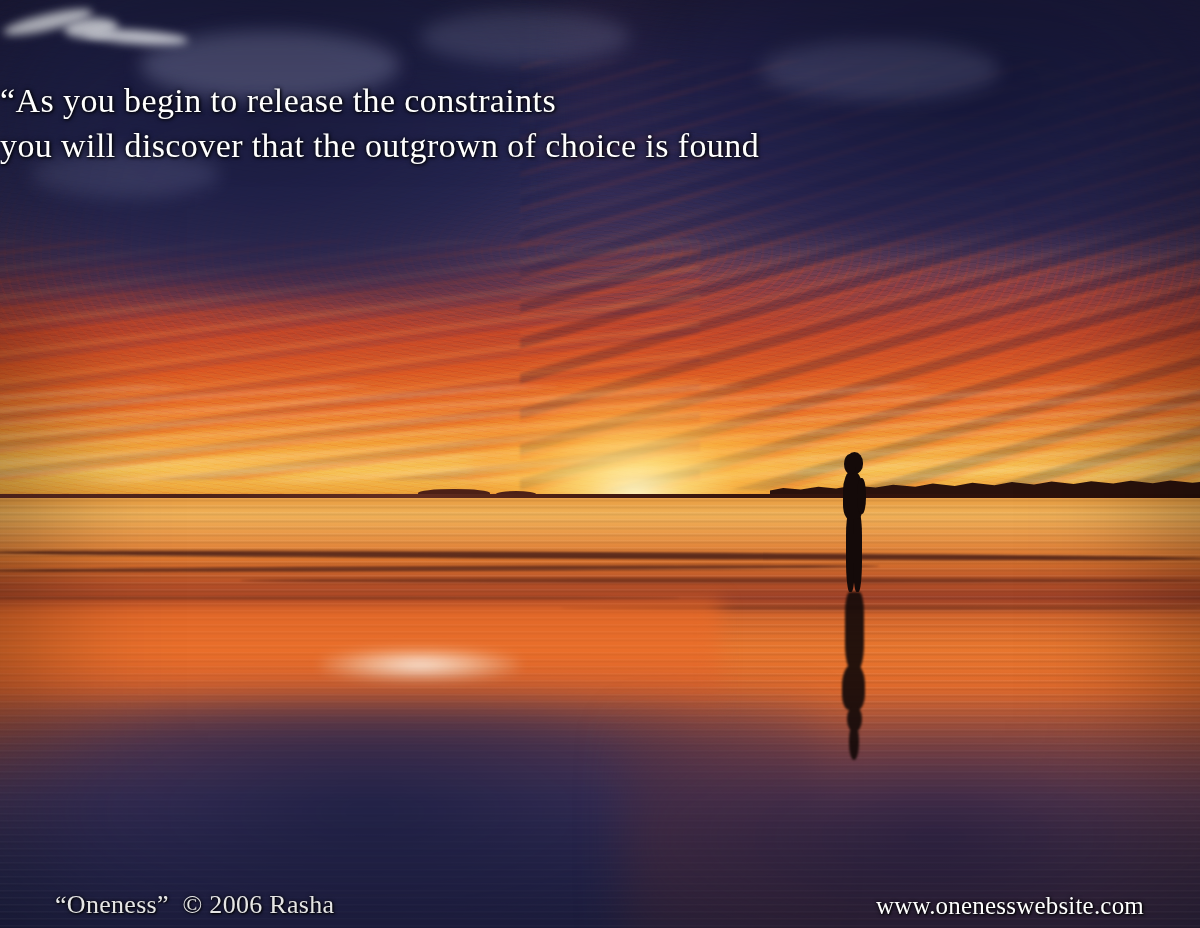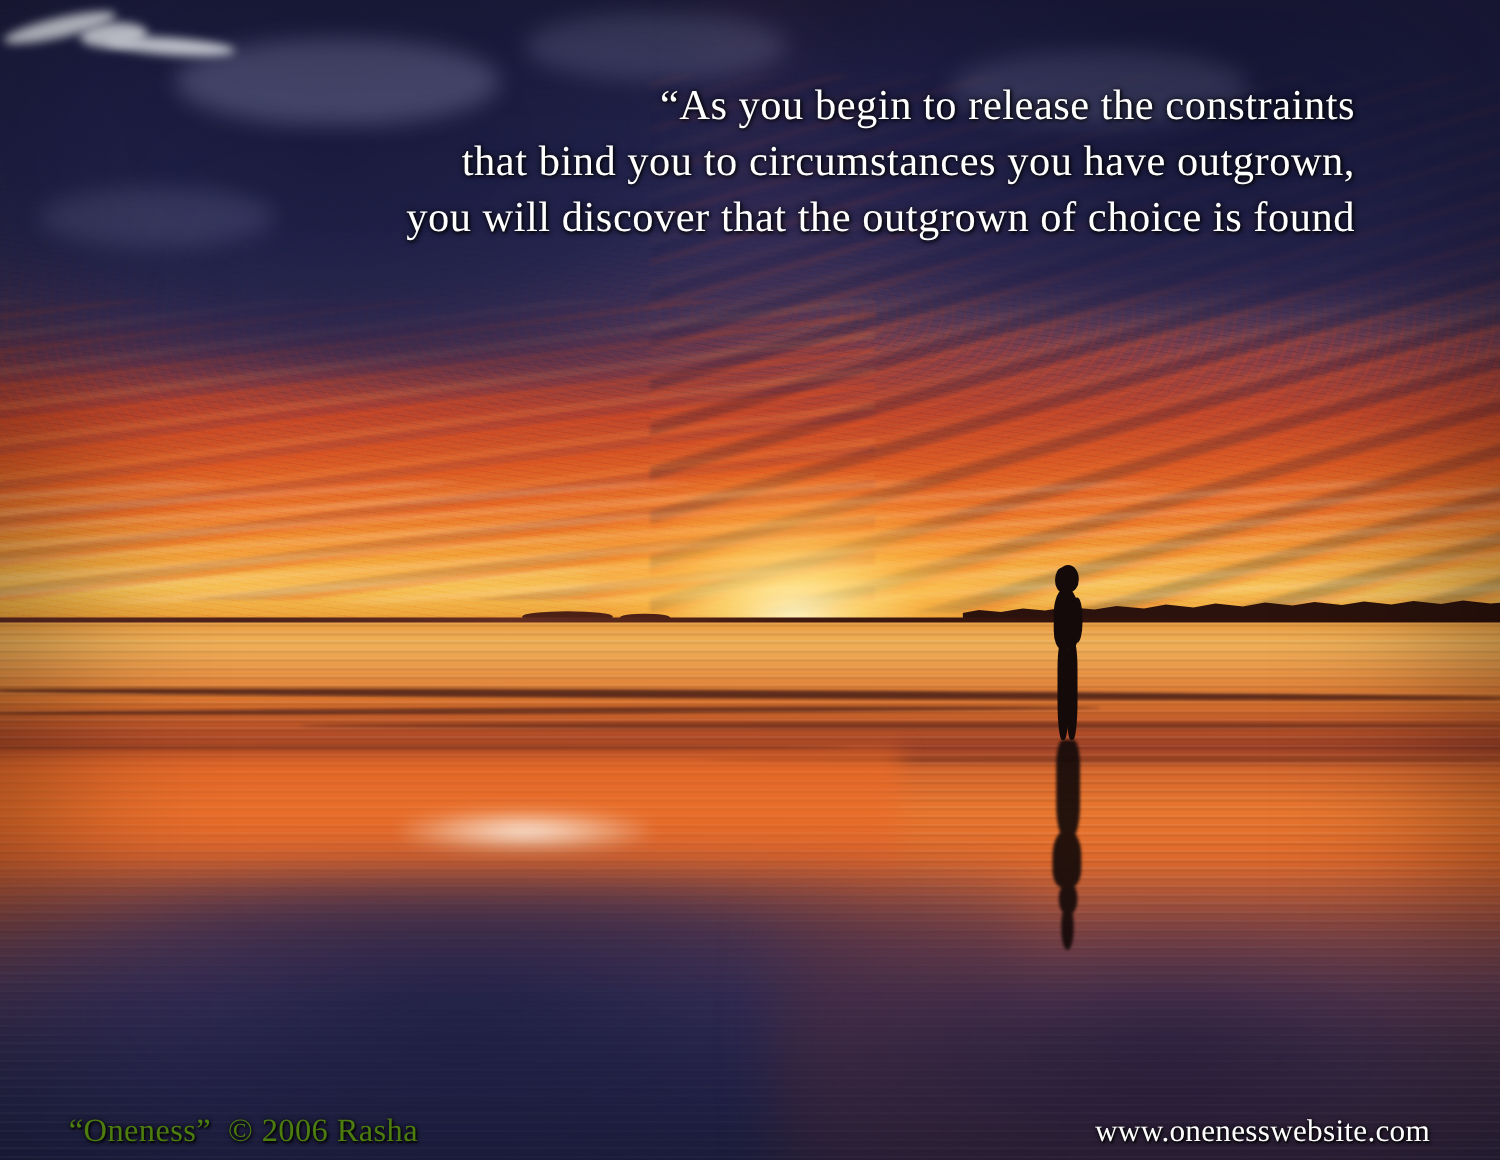--- a/index.html
+++ b/index.html
@@ -217,30 +217,30 @@
     transform:scaleY(-1);opacity:.93;filter:blur(1.1px);
   }
   .figure-refl i{position:absolute;background:#160b0a;display:block;}
   .r-legs{left:13px;top:92px;width:19px;height:78px;border-radius:34% 34% 26% 26%;}
   .r-torso{left:10px;top:52px;width:23px;height:46px;border-radius:32% 34% 44% 46%;}
   .r-head{left:15px;top:30px;width:15px;height:26px;border-radius:48%;}
   .r-tail{left:17px;top:2px;width:10px;height:34px;border-radius:50% 50% 40% 40%;}
 
   
   .quote{
-    position:absolute;left:0;top:62px;width:1084px;
-    text-align:right;color:#fff;
+    position:absolute;left:0;top:78px;width:1084px;
+    text-align:left;color:#fff;
     font-size:34px;line-height:45px;letter-spacing:.4px;
     text-shadow:0 0 5px rgba(0,0,0,.85), 1px 1px 3px rgba(0,0,0,.9);
     pointer-events:none;
   }
   .quote .ln{display:block;white-space:pre;}
 
   .credit{
-    position:absolute;left:55px;top:890px;color:#4d7c0f;
+    position:absolute;left:55px;top:890px;color:#e5e5e5;
     font-size:26px;letter-spacing:.3px;
     text-shadow:0 0 4px rgba(0,0,0,.9), 1px 1px 2px rgba(0,0,0,.95);
     white-space:pre;
   }
   .site{
     position:absolute;right:56px;top:892px;color:#fff;
     font-size:25px;letter-spacing:.2px;
     text-shadow:0 0 4px rgba(0,0,0,.9), 1px 1px 2px rgba(0,0,0,.95);
     white-space:pre;
   }
@@ -307,20 +307,19 @@
       <i class="f-torso"></i>
     <i class="f-arm"></i>
       <i class="f-head"></i>
       <i class="f-hair"></i>
   </div>
 
   <div class="layer vignette"></div>
 
   <div class="quote">
     <span class="ln">“As you begin to release the constraints</span>
-    <span class="ln">that bind you to circumstances you have outgrown,</span>
     <span class="ln">you will discover that the outgrown of choice is found</span>
   </div>
 
   <div class="credit">“Oneness”  © 2006 Rasha</div>
   <div class="site">www.onenesswebsite.com</div>
 
 </div>
 
 </body></html>

